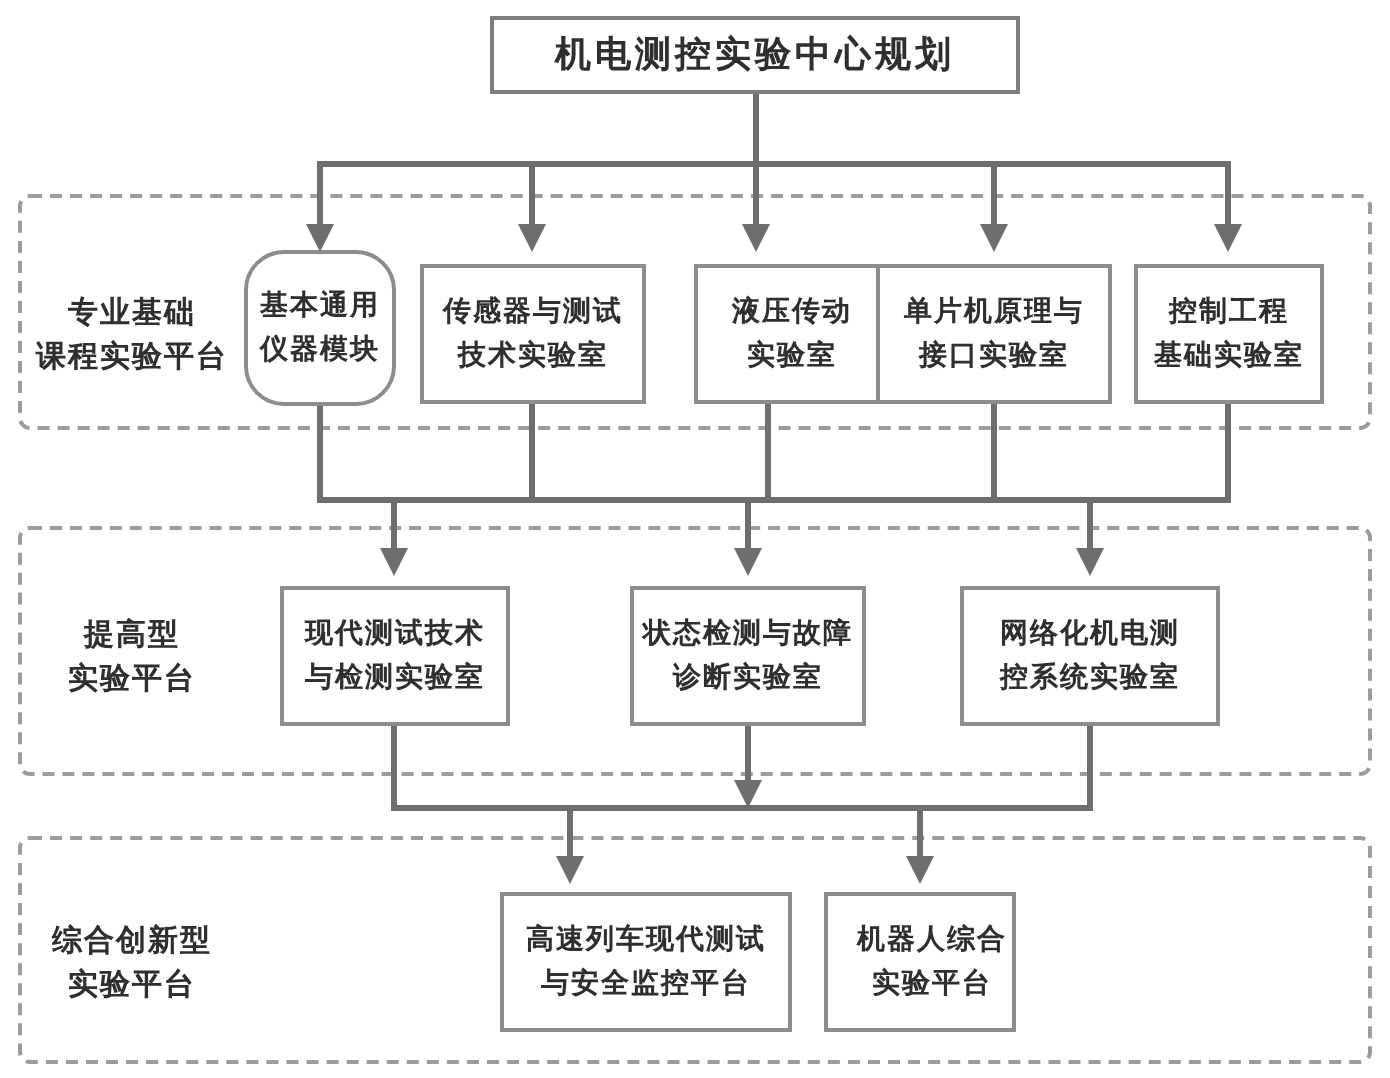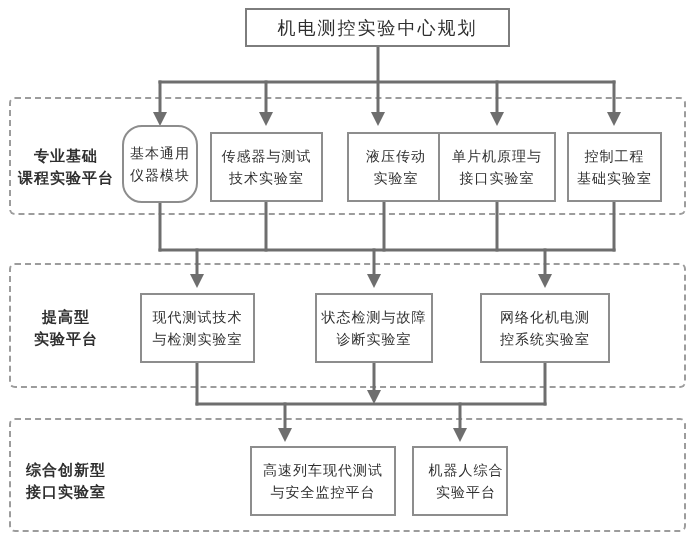--- a/index.html
+++ b/index.html
@@ -9,21 +9,21 @@
   }
   .conn{position:absolute;left:0;top:0;z-index:1;}
   .tier-frame{
     position:absolute;border:2px dashed #9c9c9c;border-radius:6px;
     background:transparent;z-index:0;box-sizing:border-box;
   }
   .node{
     position:absolute;box-sizing:border-box;background:#ffffff;
     border:2px solid #8d8d8d;z-index:2;
     display:flex;align-items:center;justify-content:center;text-align:center;
-    color:#2f2f2f;font-weight:normal;font-size:14px;line-height:22px;
+    color:#2f2f2f;font-weight:bold;font-size:14px;line-height:22px;
     letter-spacing:1px;white-space:pre-line;
   }
   .root-node{
     border:2px solid #7d7d7d;font-size:18px;letter-spacing:2px;line-height:1.2;
   }
   .tier-label{
     position:absolute;z-index:2;display:flex;align-items:center;justify-content:center;
     text-align:center;color:#2f2f2f;font-weight:bold;font-size:15px;line-height:22px;
     letter-spacing:1px;white-space:pre-line;
   }
@@ -79,21 +79,21 @@
   <div class="tier-frame" style="left:9px;top:263px;width:677px;height:125px;"></div>
   <div class="tier-frame" style="left:9px;top:418px;width:677px;height:114px;"></div>
 
   <div class="node root-node" style="left:245px;top:8px;width:265px;height:39px;">机电测控实验中心规划</div>
 
   <div class="tier-label" style="left:10px;top:145px;width:112px;height:44px;">专业基础
 课程实验平台</div>
   <div class="tier-label" style="left:10px;top:306px;width:112px;height:44px;">提高型
 实验平台</div>
   <div class="tier-label" style="left:10px;top:459px;width:112px;height:44px;">综合创新型
-接口实验室</div>
+实验平台</div>
 
   <div class="node" style="left:122px;top:125px;width:76px;height:78px;border-radius:20px;">基本通用
 仪器模块</div>
   <div class="node" style="left:210px;top:132px;width:113px;height:70px;">传感器与测试
 技术实验室</div>
   <div class="node" style="left:335px;top:132px;width:98px;height:70px;margin-left:12px;">液压传动
 实验室</div>
   <div class="node" style="left:438px;top:132px;width:118px;height:70px;">单片机原理与
 接口实验室</div>
   <div class="node" style="left:567px;top:132px;width:95px;height:70px;">控制工程

